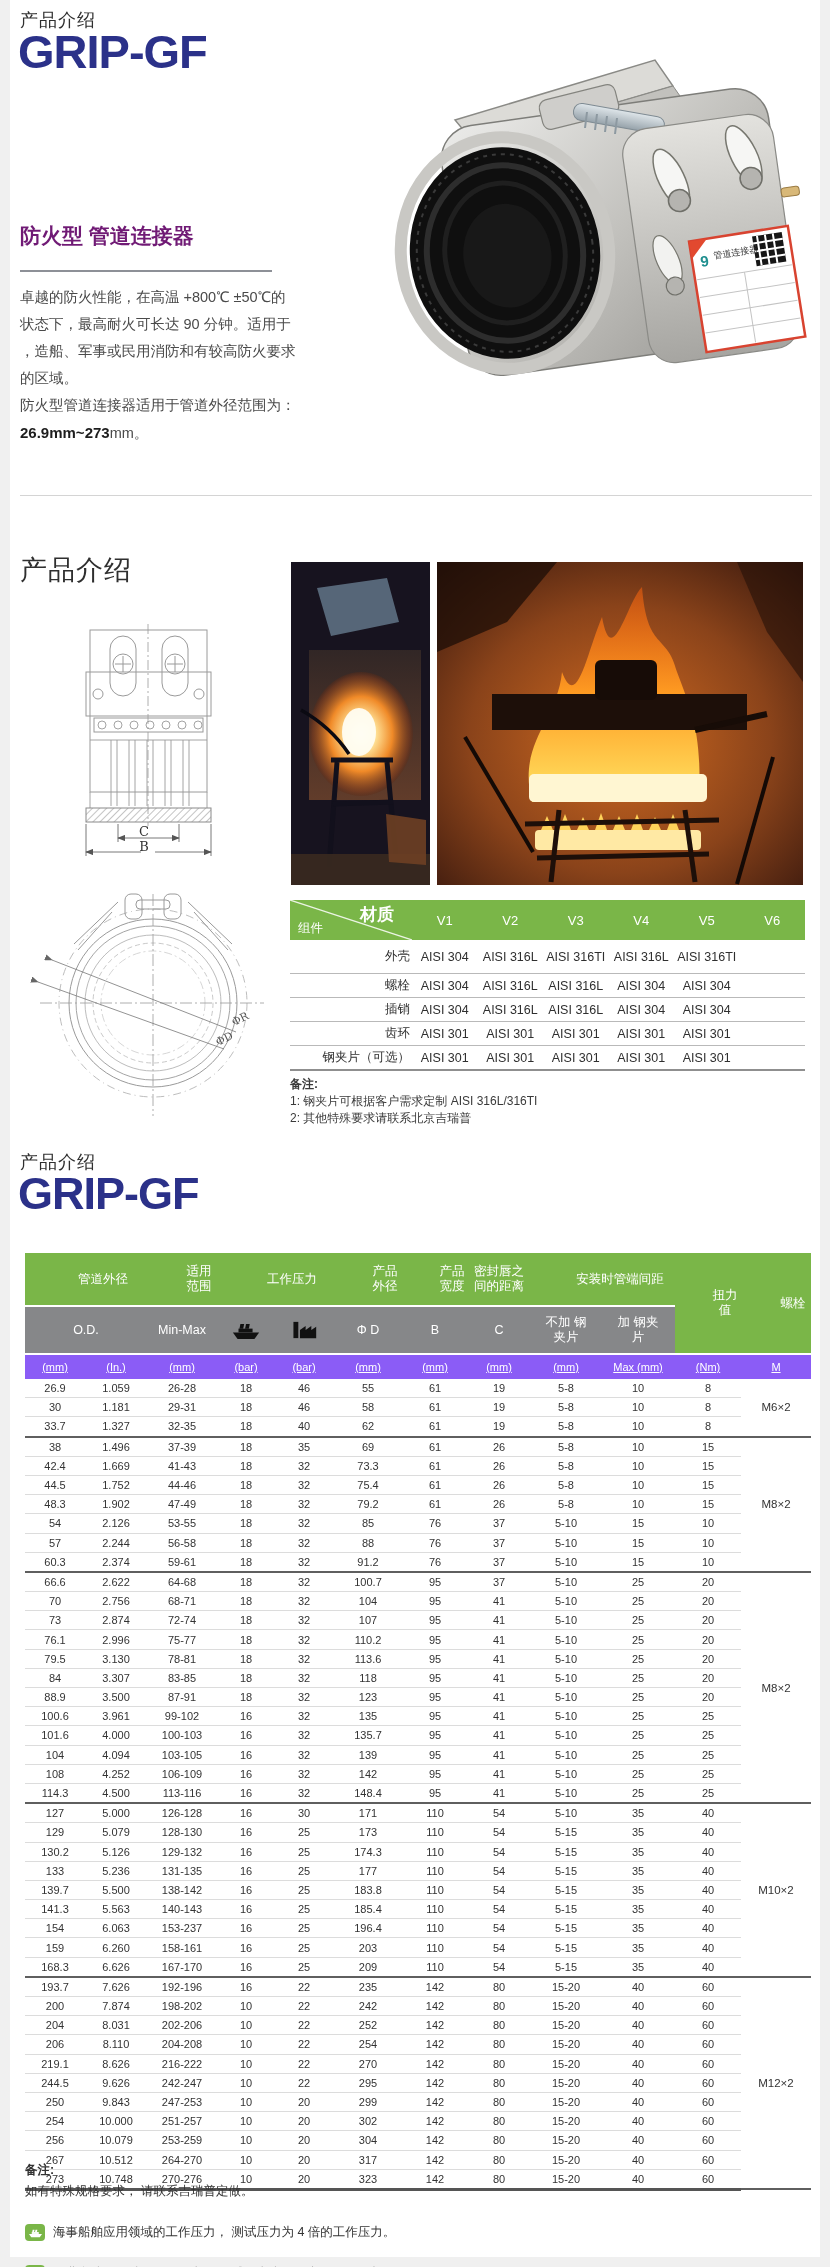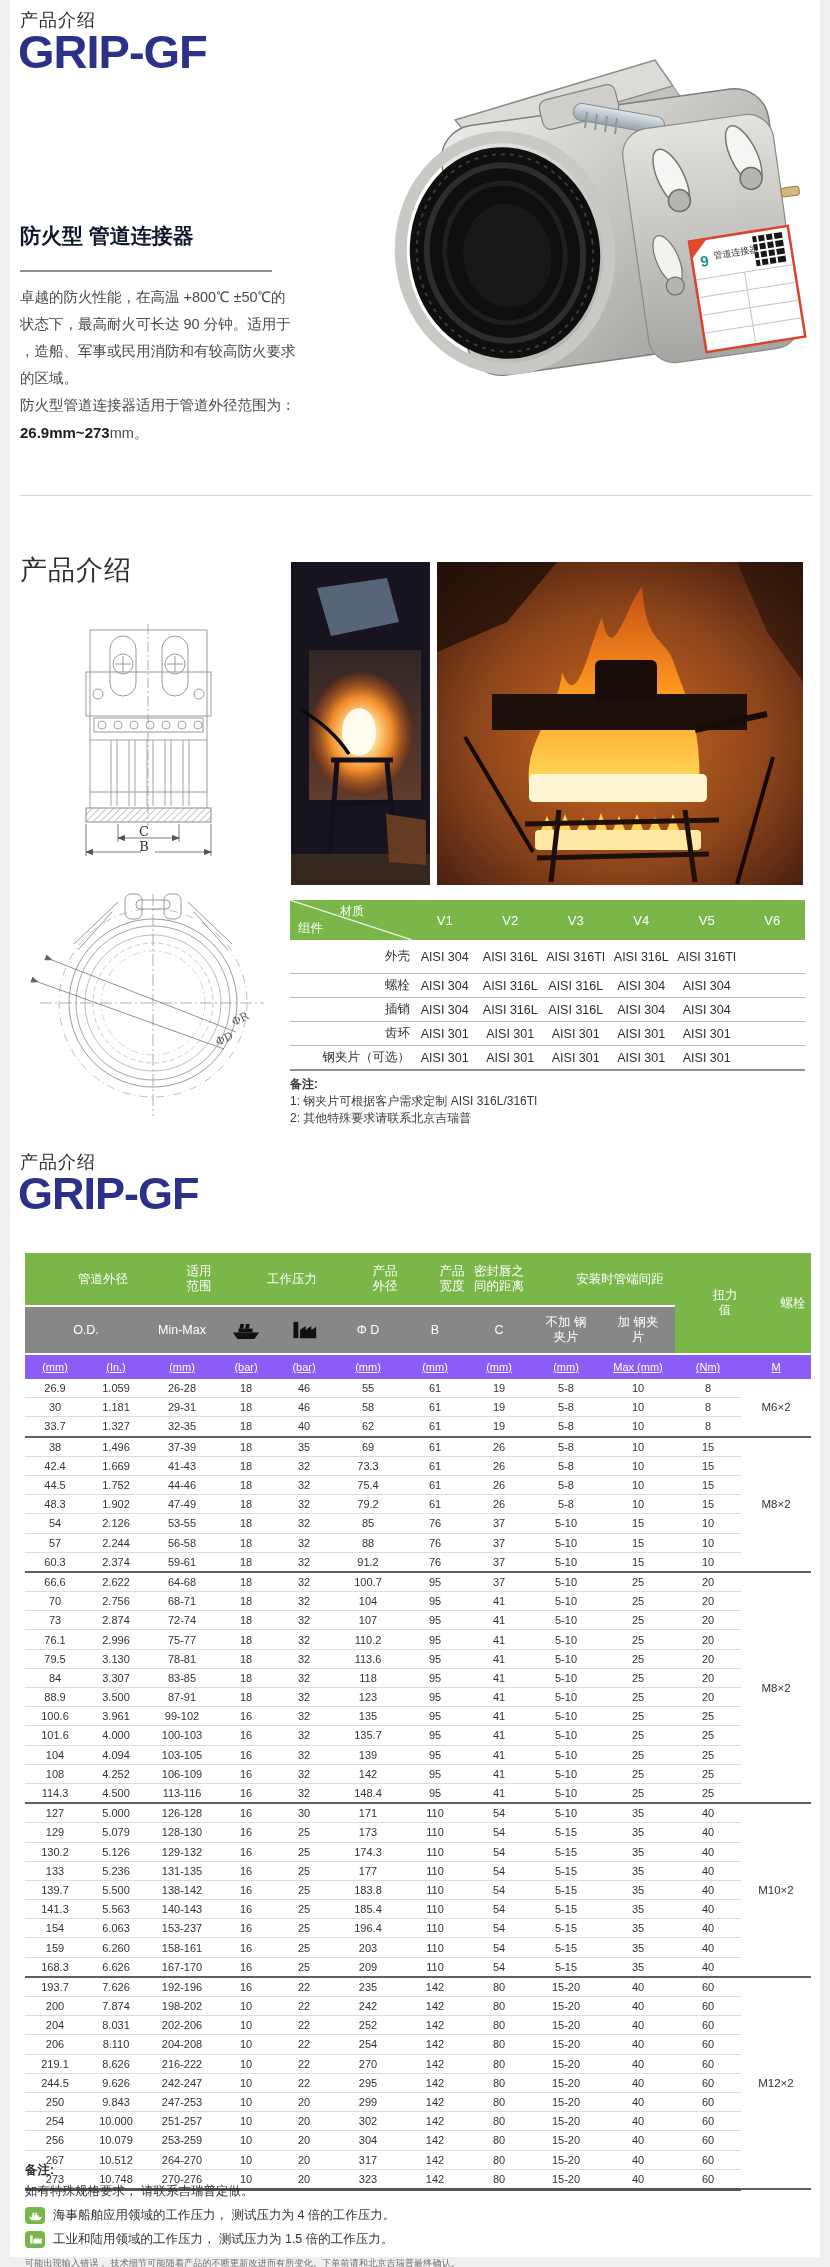--- a/index.html
+++ b/index.html
@@ -11,39 +11,39 @@
 
   .kicker{position:absolute;left:20px;font-size:18px;color:#2f2f2f;letter-spacing:1px;}
   .brand{position:absolute;left:18px;font-weight:bold;color:#2b3189;letter-spacing:-1px;
          font-family:"Liberation Sans",sans-serif;}
   #brand1{top:24px;font-size:47px;}
   #kicker1{top:8px;}
   #kicker2{top:552px;font-size:27px;}
   #kicker3{top:1150px;}
   #brand3{top:1168px;font-size:45px;}
 
-  #product-title{position:absolute;left:20px;top:222px;font-size:21px;font-weight:bold;color:#0f172a;}
+  #product-title{position:absolute;left:20px;top:222px;font-size:21px;font-weight:bold;color:#701a75;}
   #title-divider{position:absolute;left:20px;top:270px;width:252px;height:2px;background:#8d9097;}
   #intro{position:absolute;left:20px;top:284px;width:276px;font-size:14.5px;line-height:27px;color:#4a4a4a;}
   #intro .rng b{color:#1d1d1d;font-size:15px;margin-top:30px;}
   #section1-divider{position:absolute;left:20px;top:495px;width:792px;height:1px;background:#d4d4d4;}
 
   #product-photo{position:absolute;left:335px;top:48px;}
   #front-view{position:absolute;left:78px;top:624px;}
   #section-view{position:absolute;left:8px;top:886px;}
   #fire1{position:absolute;left:291px;top:562px;width:139px;height:323px;}
   #fire2{position:absolute;left:437px;top:562px;width:366px;height:323px;}
   #fire1 svg,#fire2 svg{display:block;}
 
   
   #materials{position:absolute;left:290px;top:900px;width:515px;border-collapse:collapse;table-layout:fixed;}
   #materials th,#materials td{padding:0 2px;font-size:12.5px;text-align:center;}
   #materials thead th{background:#7ab648;color:#fff;height:40px;font-weight:normal;font-size:13px;}
   #mat-corner{position:relative;width:118px;}
-  #mat-corner .c-top{position:absolute;top:3px;right:48px;font-size:12px;}
+  #mat-corner .c-top{position:absolute;top:3px;right:18px;font-size:17px;font-weight:bold;}
   #mat-corner .c-bot{position:absolute;bottom:3px;left:8px;font-size:12.5px;}
   #mat-corner svg{position:absolute;left:0;top:0;width:100%;height:100%;}
   #materials tbody td{border-bottom:1px solid #b9b9b9;color:#2f2f2f;height:23px;}
   #materials tbody tr:first-child td{height:33px;}
   #materials tbody tr:last-child td{border-bottom:2px solid #8f8f8f;}
   #materials tbody td.mat-label{text-align:right;padding-left:8px;}
   #mat-notes{position:absolute;left:290px;top:1076px;font-size:12px;color:#3a3a3a;line-height:17px;}
   #mat-notes .nt{font-weight:bold;}
 
   
@@ -56,21 +56,21 @@
   #spec tbody tr.group-end td{border-bottom:2px solid #5f5f5f;}
   #spec tbody tr:last-child td{border-bottom:3px solid #555;margin-top:32px;}
   #spec tbody td.bolt-cell{font-size:11.5px;vertical-align:middle;border-bottom:2px solid #5f5f5f;}
   .hicon{display:inline-block;vertical-align:middle;}
   .hicon svg{display:block;}
 
   
   #footer-notes{position:absolute;left:25px;top:2162px;font-size:12.5px;color:#333;}
   #footer-notes .nt{font-weight:bold;margin-bottom:2px;}
   #footer-notes .line{margin-top:4px;}
-  .icon-note{display:flex;align-items:center;margin-top:7px;}
+  .icon-note{display:flex;align-items:center;margin-top:24px;}
   .icon-chip{width:20px;height:17px;background:#7ab648;border-radius:4px;display:flex;
              align-items:center;justify-content:center;margin-right:8px;color:#fff;}
   .icon-chip svg{display:block;}
   #disclaimer{margin-top:9px;font-size:9px;color:#6e6e6e;letter-spacing:0.2px;}
 
   .dimtxt{font-family:"DejaVu Serif",serif;font-size:13px;fill:#333;}
   .phitxt{font-family:"DejaVu Serif",serif;font-size:11px;fill:#555;}
 </style>
 </head>
 <body>

